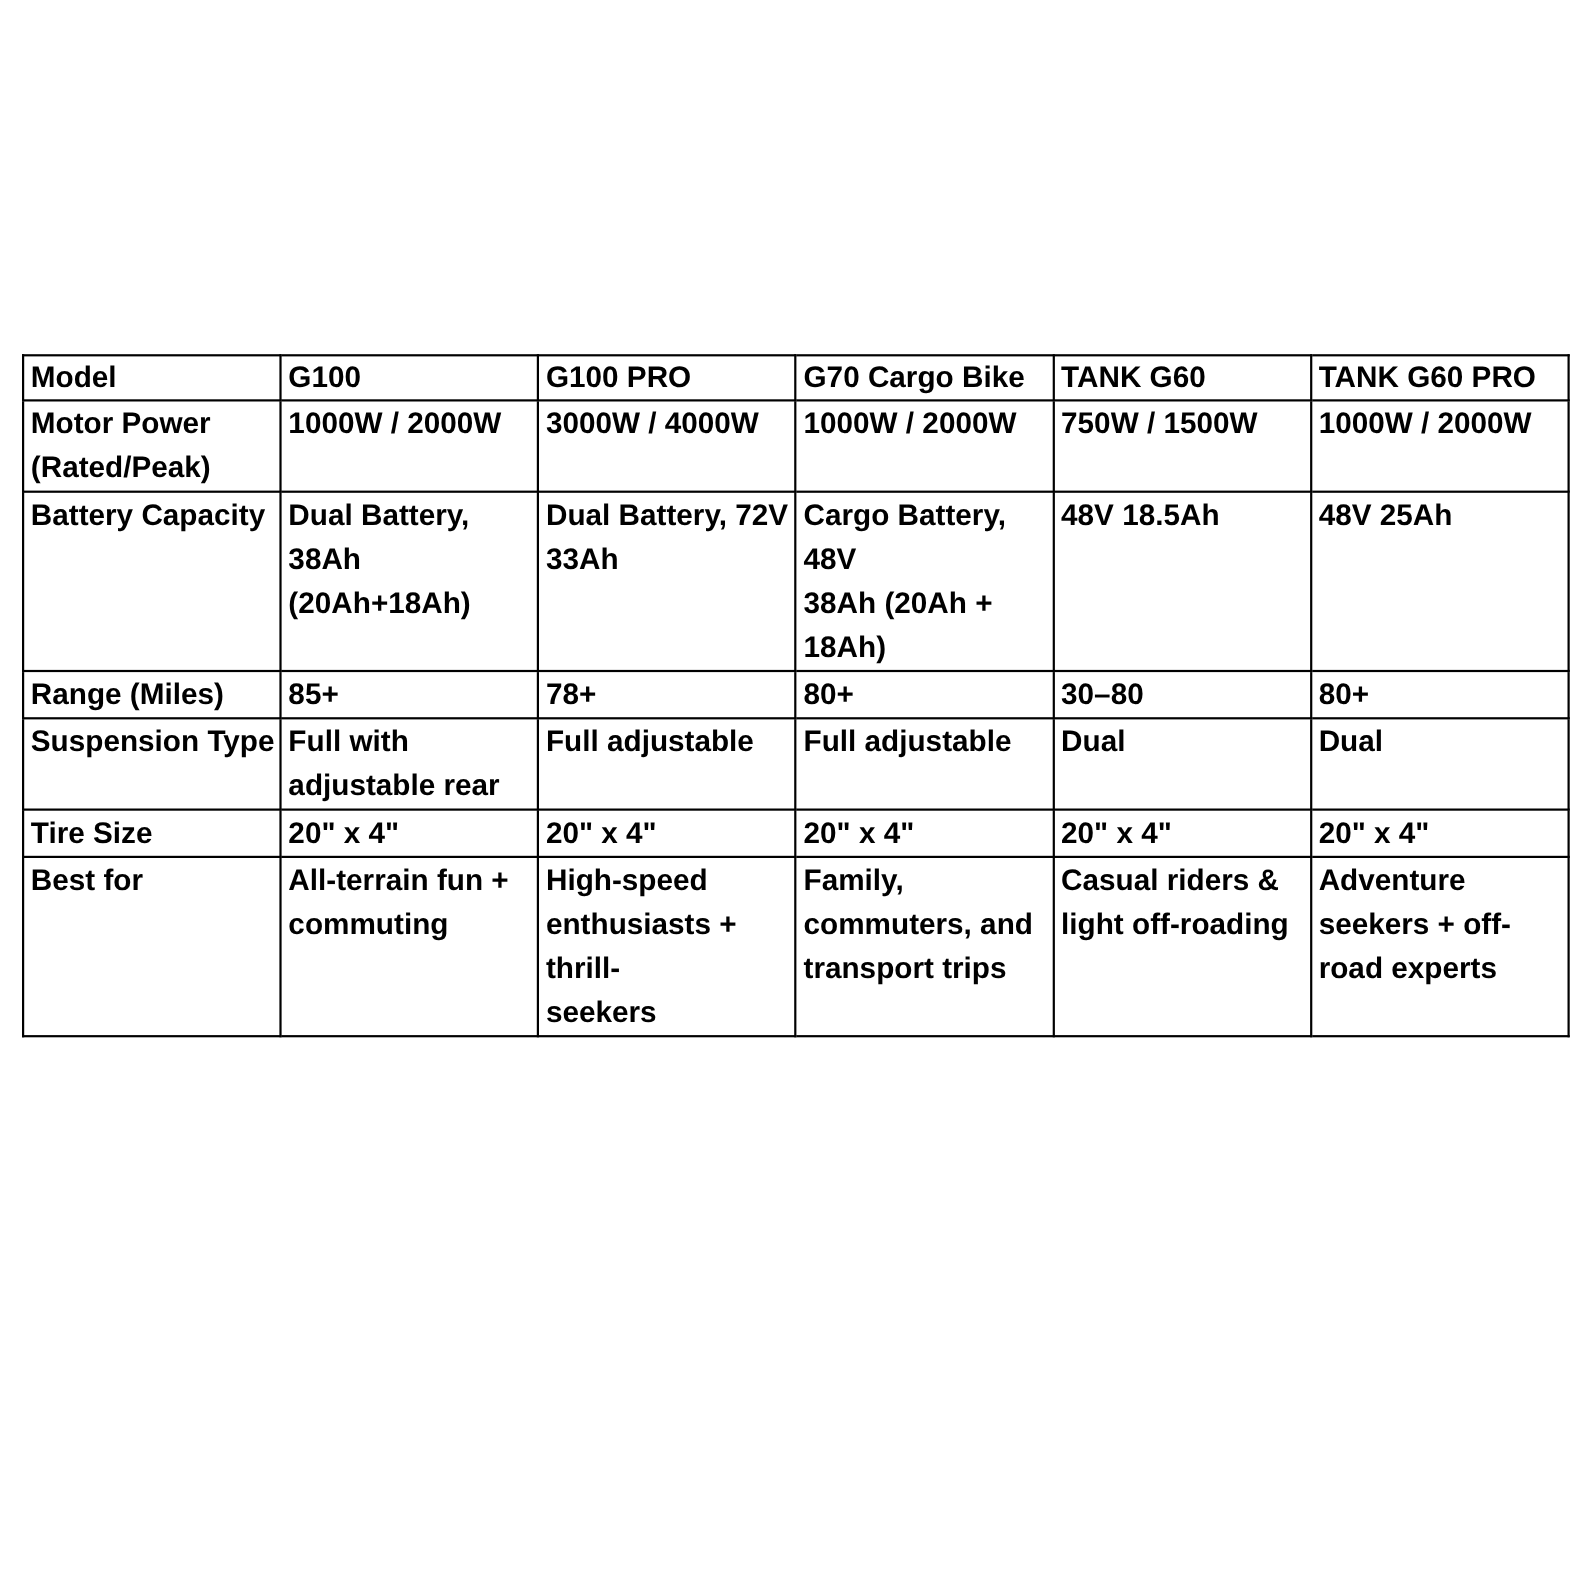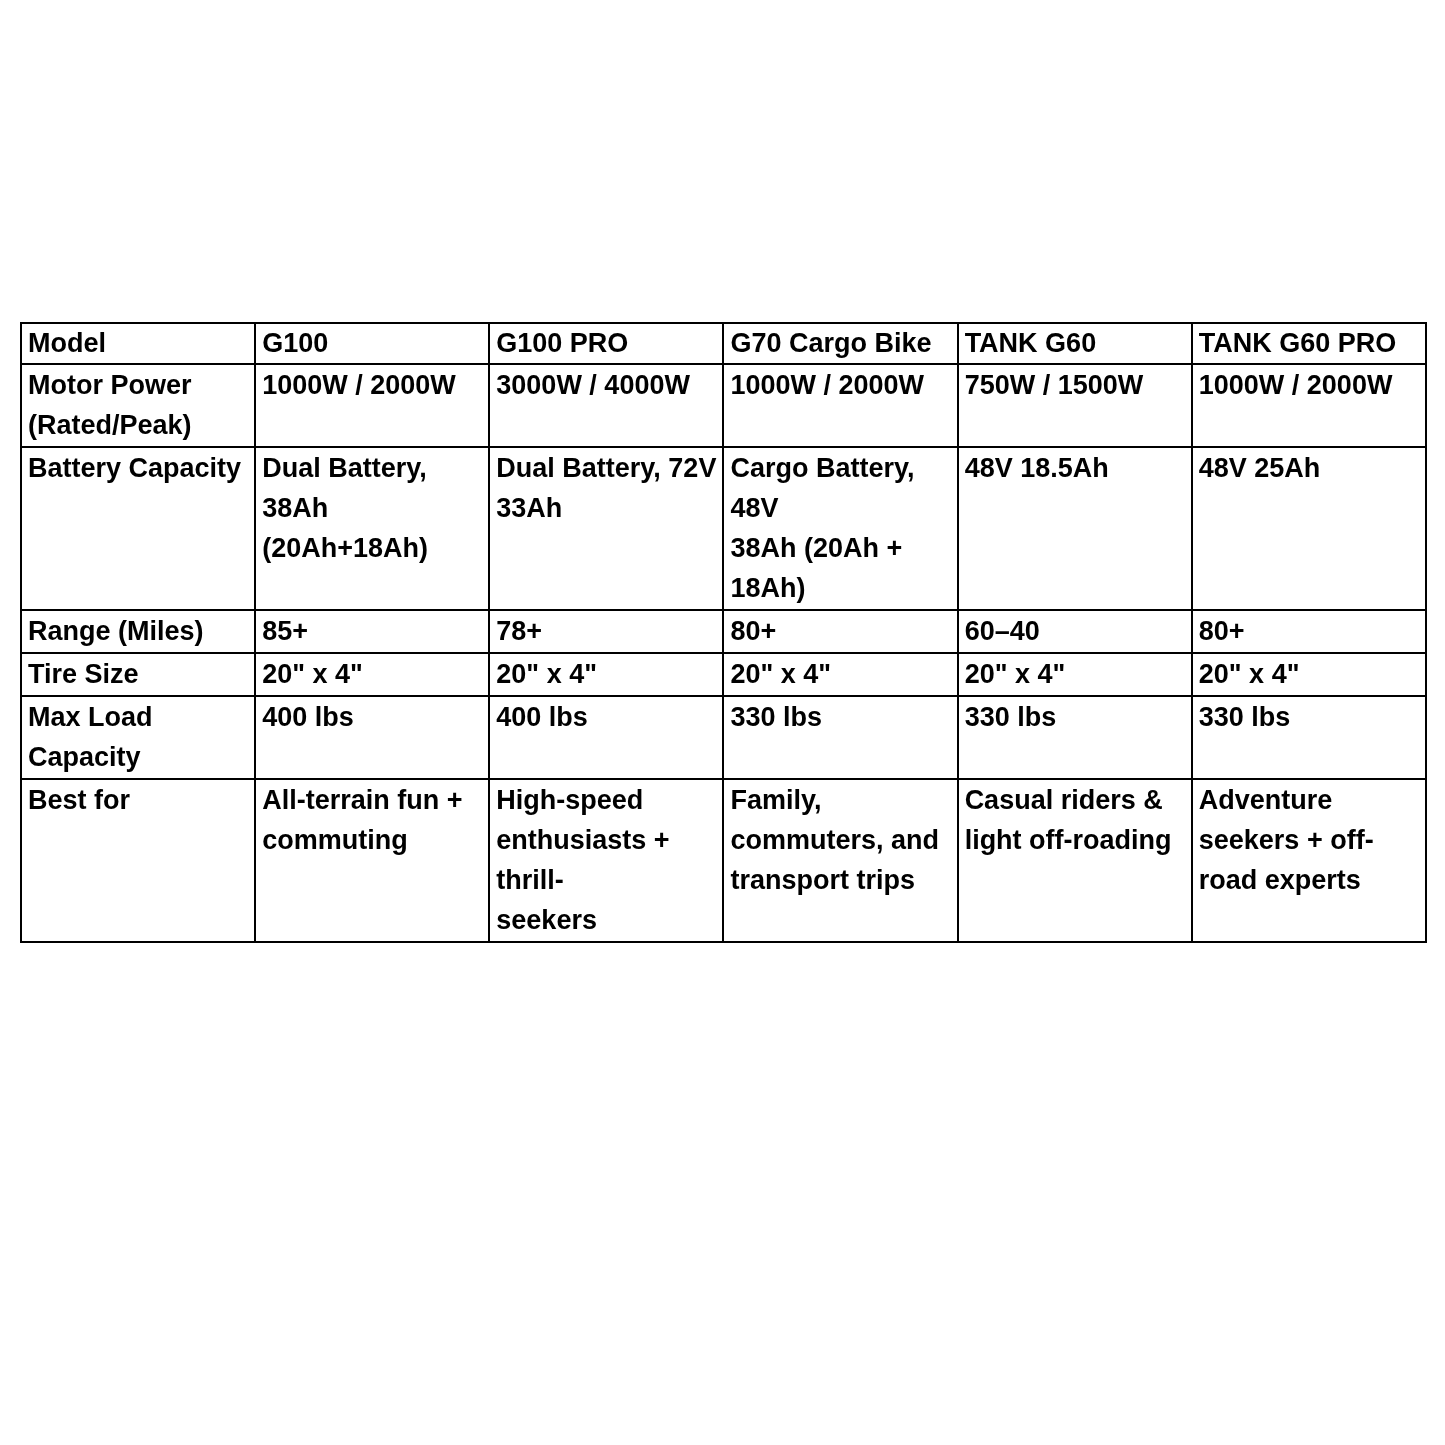--- a/index.html
+++ b/index.html
@@ -83,39 +83,39 @@
 38Ah (20Ah +
 18Ah)</td>
           <td>48V 18.5Ah</td>
           <td>48V 25Ah</td>
         </tr>
         <tr>
           <td>Range (Miles)</td>
           <td>85+</td>
           <td>78+</td>
           <td>80+</td>
-          <td>60–40</td>
+          <td>30–80</td>
           <td>80+</td>
+        </tr>
+        <tr>
+          <td>Suspension Type</td>
+          <td>Full with
+adjustable rear</td>
+          <td>Full adjustable</td>
+          <td>Full adjustable</td>
+          <td>Dual</td>
+          <td>Dual</td>
         </tr>
         <tr>
           <td>Tire Size</td>
           <td>20" x 4"</td>
           <td>20" x 4"</td>
           <td>20" x 4"</td>
           <td>20" x 4"</td>
           <td>20" x 4"</td>
-        </tr>
-        <tr>
-          <td>Max Load
-Capacity</td>
-          <td>400 lbs</td>
-          <td>400 lbs</td>
-          <td>330 lbs</td>
-          <td>330 lbs</td>
-          <td>330 lbs</td>
         </tr>
         <tr>
           <td>Best for</td>
           <td>All-terrain fun +
 commuting</td>
           <td>High-speed
 enthusiasts + thrill-
 seekers</td>
           <td>Family,
 commuters, and

